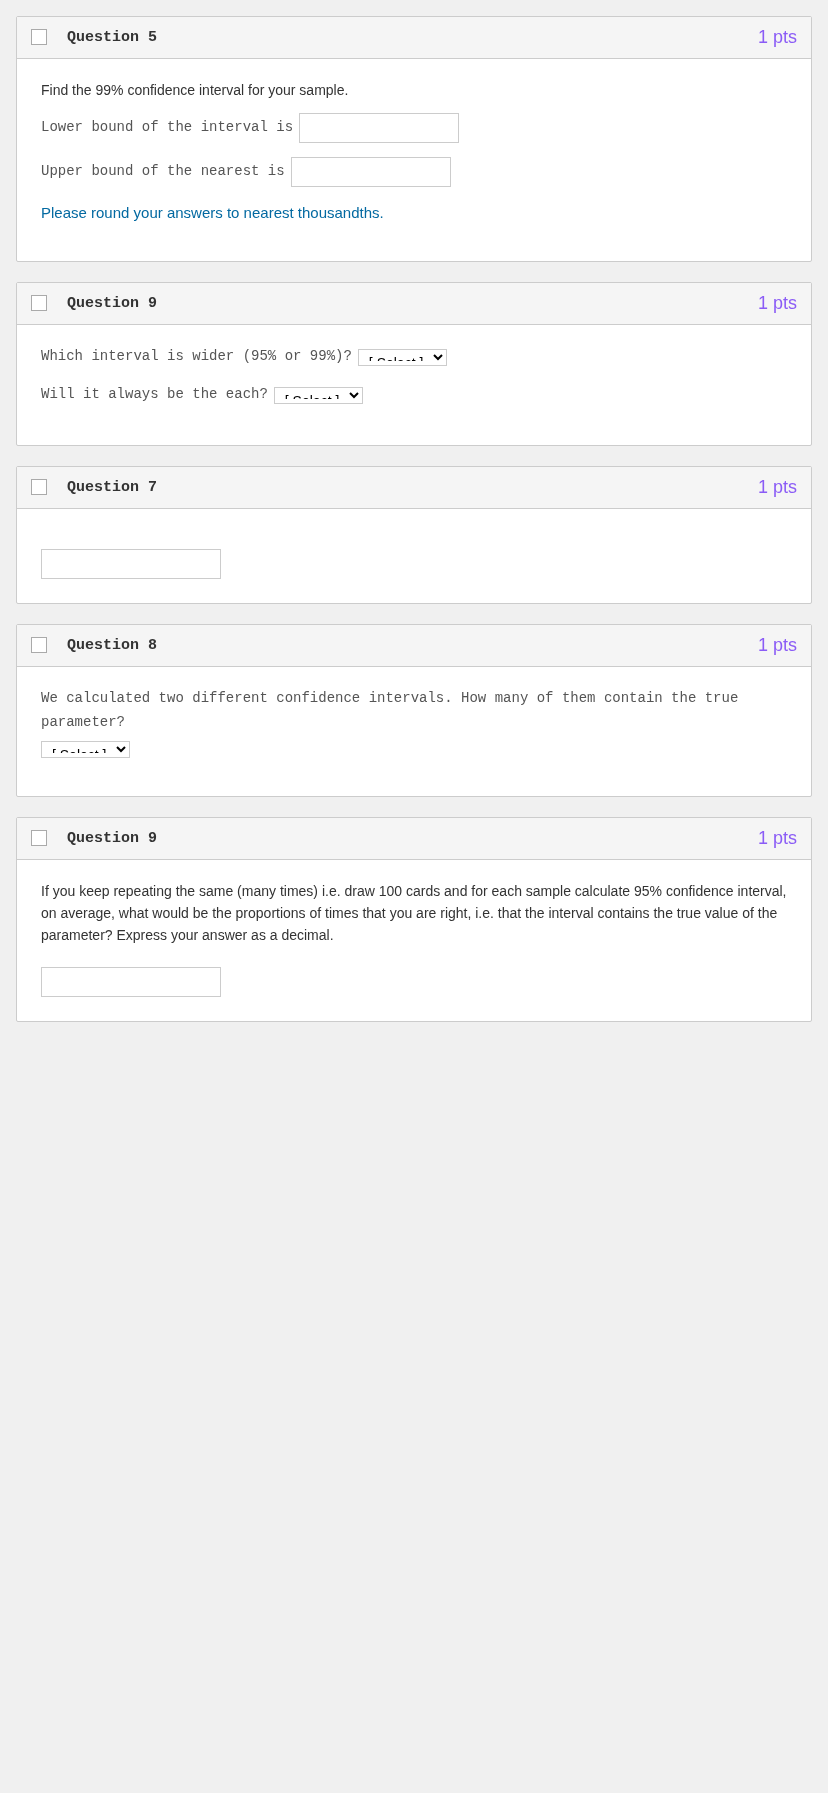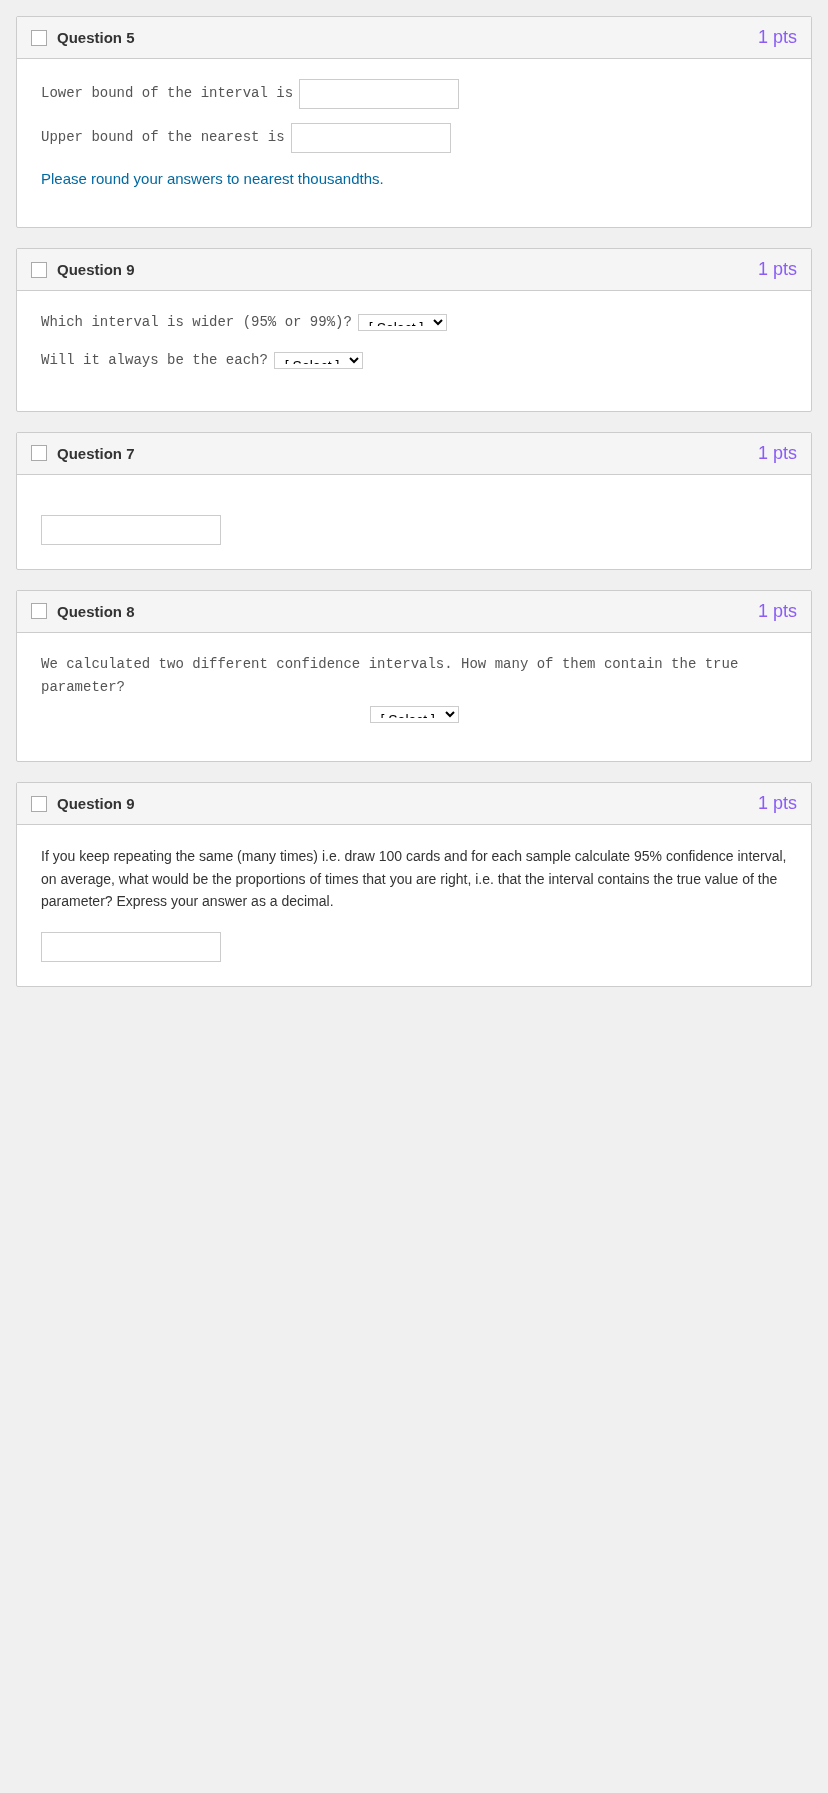--- a/index.html
+++ b/index.html
@@ -20,22 +20,23 @@
     .question-header {
       background: #f5f5f5;
       border-bottom: 1px solid #ccc;
       padding: 10px 14px;
       display: flex;
       align-items: center;
       justify-content: space-between;
     }
     .question-header-left {
       display: flex;
-      align-items: center;
-      gap: 10px;
+      align-items: flex-start;
+      gap: 20px;
+      font-family: Liberation Mono, monospace;
     }
     .question-checkbox {
       width: 16px;
       height: 16px;
       border: 1px solid #aaa;
       background: #fff;
       display: inline-block;
       flex-shrink: 0;
     }
     .question-title {
@@ -95,20 +96,21 @@
 
 <div class="question-block">
   <div class="question-header">
     <div class="question-header-left">
       <div class="question-checkbox"></div>
       <span class="question-title">Question 5</span>
     </div>
     <span class="question-pts">1 pts</span>
   </div>
   <div class="question-body">
+    <p>Find the 99% confidence interval for your sample.</p>
     <div class="inline-row">
       <span class="inline-label">Lower bound of the interval is</span>
       <input type="text" style="">
     </div>
     <div class="inline-row">
       <span class="inline-label">Upper bound of the nearest is</span>
       <input type="text" style="">
     </div>
     <p class="note-text">Please round your answers to nearest thousandths.</p>
   </div>
@@ -159,21 +161,21 @@
 
 <div class="question-block">
   <div class="question-header">
     <div class="question-header-left">
       <div class="question-checkbox"></div>
       <span class="question-title">Question 8</span>
     </div>
     <span class="question-pts">1 pts</span>
   </div>
   <div class="question-body">
-    <div class="inline-row" style="flex-wrap:wrap;flex-direction:column;">
+    <div class="inline-row" style="flex-wrap:wrap;">
       <span class="inline-label">We calculated two different confidence intervals. How many of them contain the true parameter?</span>
       <select>
         <option>[ Select ]</option>
         <option>0</option>
         <option>1</option>
         <option>2</option>
       </select>
     </div>
   </div>
 </div>

